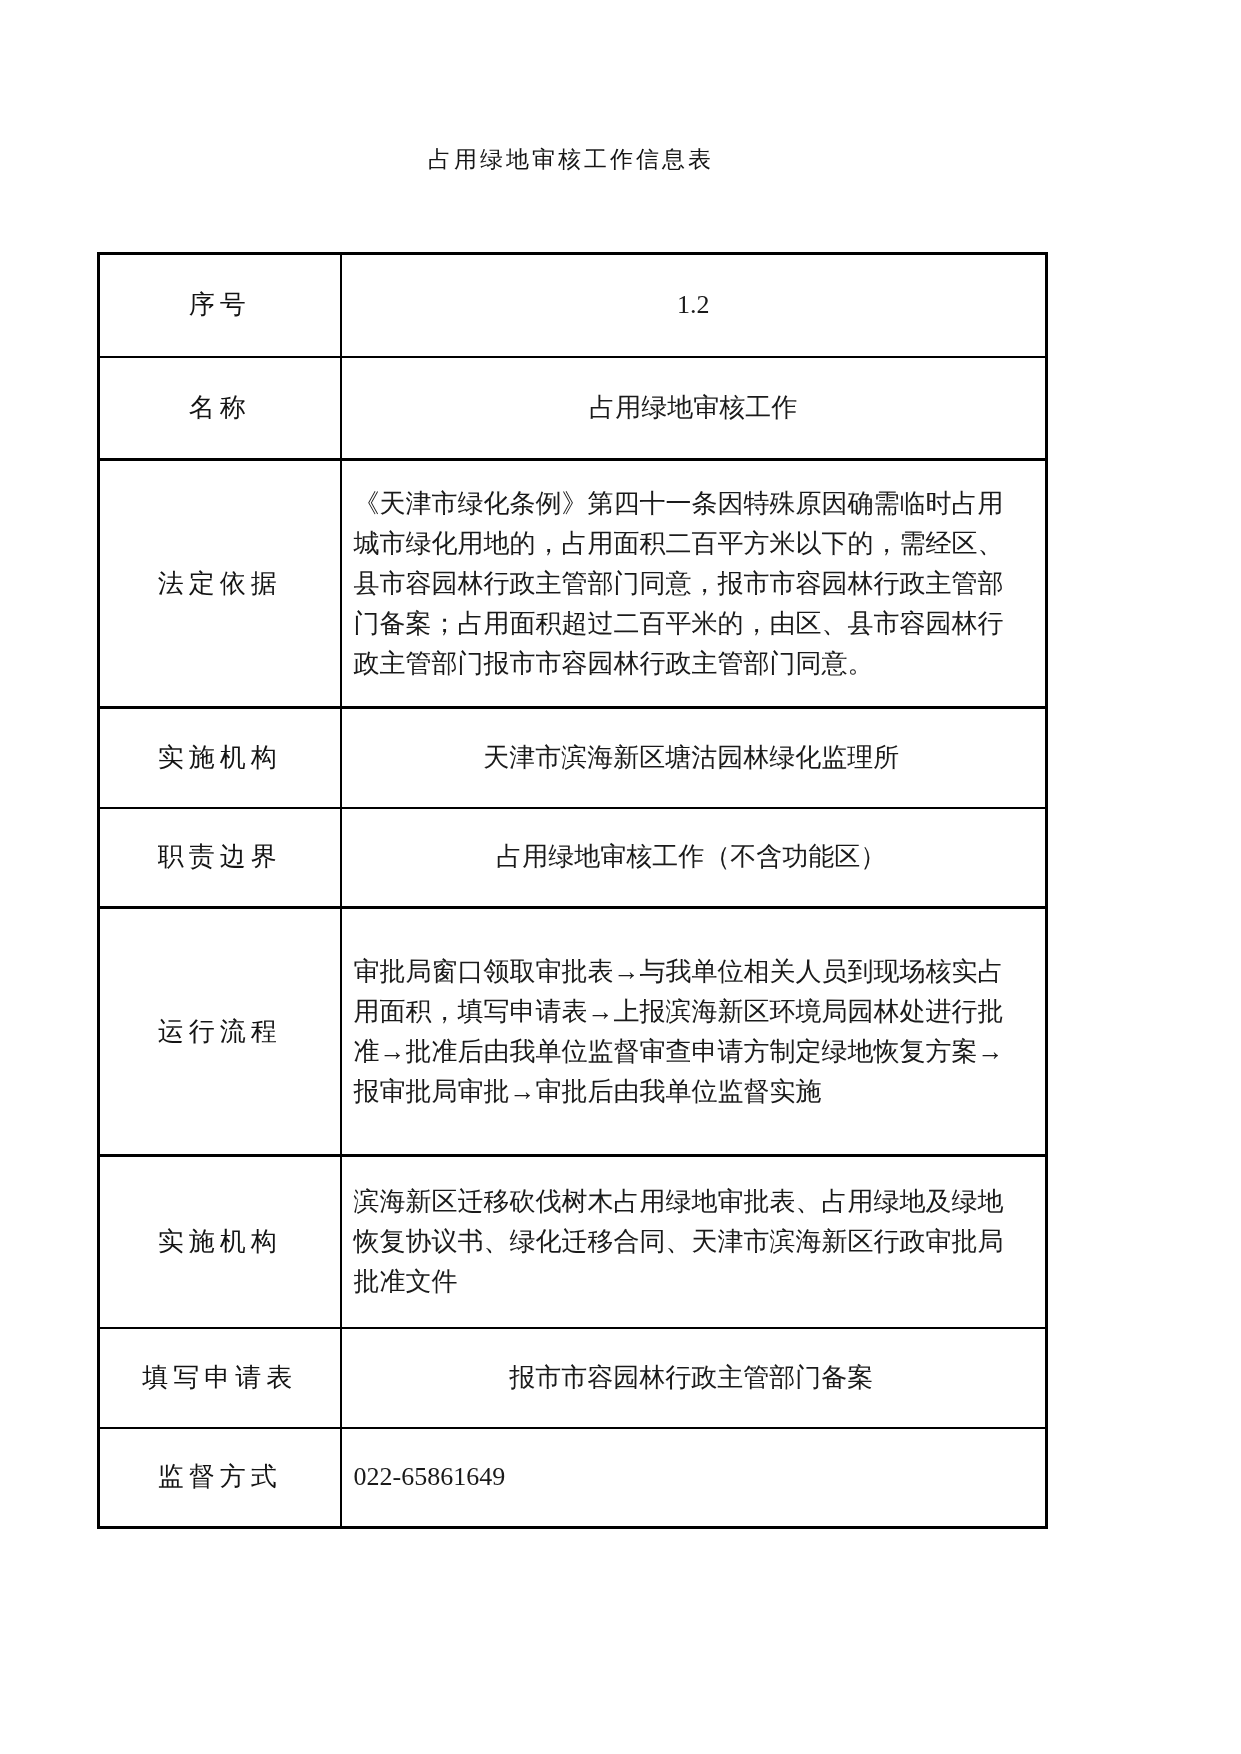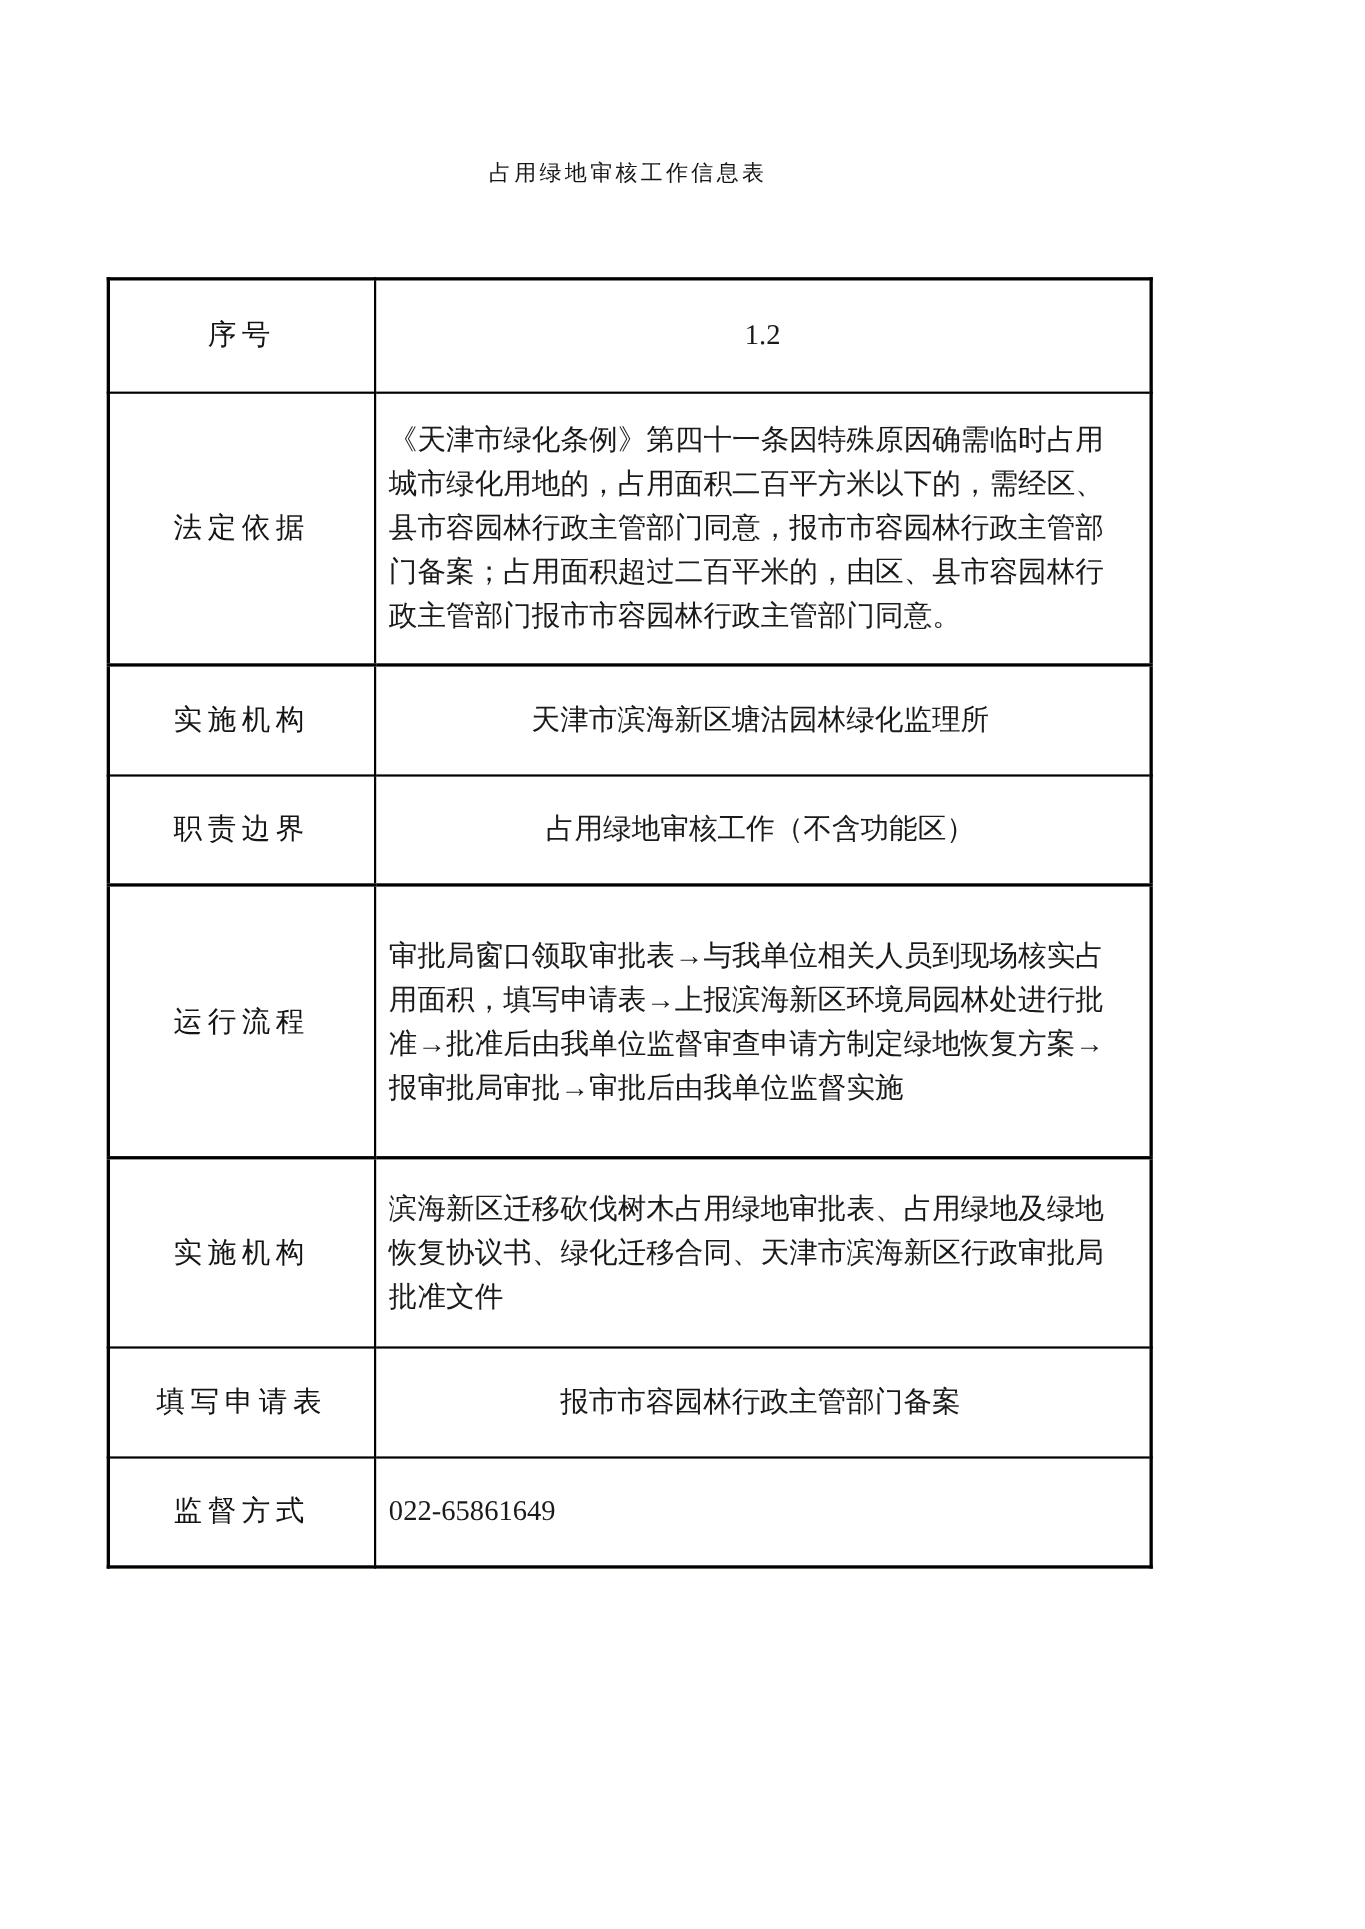--- a/index.html
+++ b/index.html
@@ -15,32 +15,32 @@
     height: 1754px;
     background: #ffffff;
     overflow: hidden;
   }
   .doc-title {
     position: absolute;
     top: 144px;
     left: 97px;
     width: 948px;
     text-align: center;
-    font-size: 20px;
+    font-size: 23px;
     font-weight: normal;
     letter-spacing: 3px;
     color: #161616;
   }
   table.info-table {
     position: absolute;
     top: 252px;
     left: 97px;
     border-collapse: collapse;
     table-layout: fixed;
-    background: #fef9c3;
+    background: #6d28d9;
   }
   table.info-table col.c-label { width: 242px; }
   table.info-table col.c-value { width: 706px; }
   table.info-table td {
     border: 2px solid #000000;
     vertical-align: middle;
     font-size: 26px;
     line-height: 40px;
     background: #ffffff;
   }
@@ -77,20 +77,24 @@
   <table class="info-table">
     <colgroup>
       <col class="c-label">
       <col class="c-value">
     </colgroup>
     <tbody>
       <tr class="h-103">
         <td class="label-cell">序号</td>
         <td class="value-cell center">1.2</td>
       </tr>
+      <tr class="h-103 thick-bottom">
+        <td class="label-cell">名称</td>
+        <td class="value-cell center">占用绿地审核工作</td>
+      </tr>
       <tr class="h-248 thick-bottom">
         <td class="label-cell">法定依据</td>
         <td class="value-cell">《天津市绿化条例》第四十一条因特殊原因确需临时占用城市绿化用地的，占用面积二百平方米以下的，需经区、县市容园林行政主管部门同意，报市市容园林行政主管部门备案；占用面积超过二百平米的，由区、县市容园林行政主管部门报市市容园林行政主管部门同意。</td>
       </tr>
       <tr class="h-100">
         <td class="label-cell">实施机构</td>
         <td class="value-cell">天津市滨海新区塘沽园林绿化监理所</td>
       </tr>
       <tr class="h-100 thick-bottom">
         <td class="label-cell">职责边界</td>

